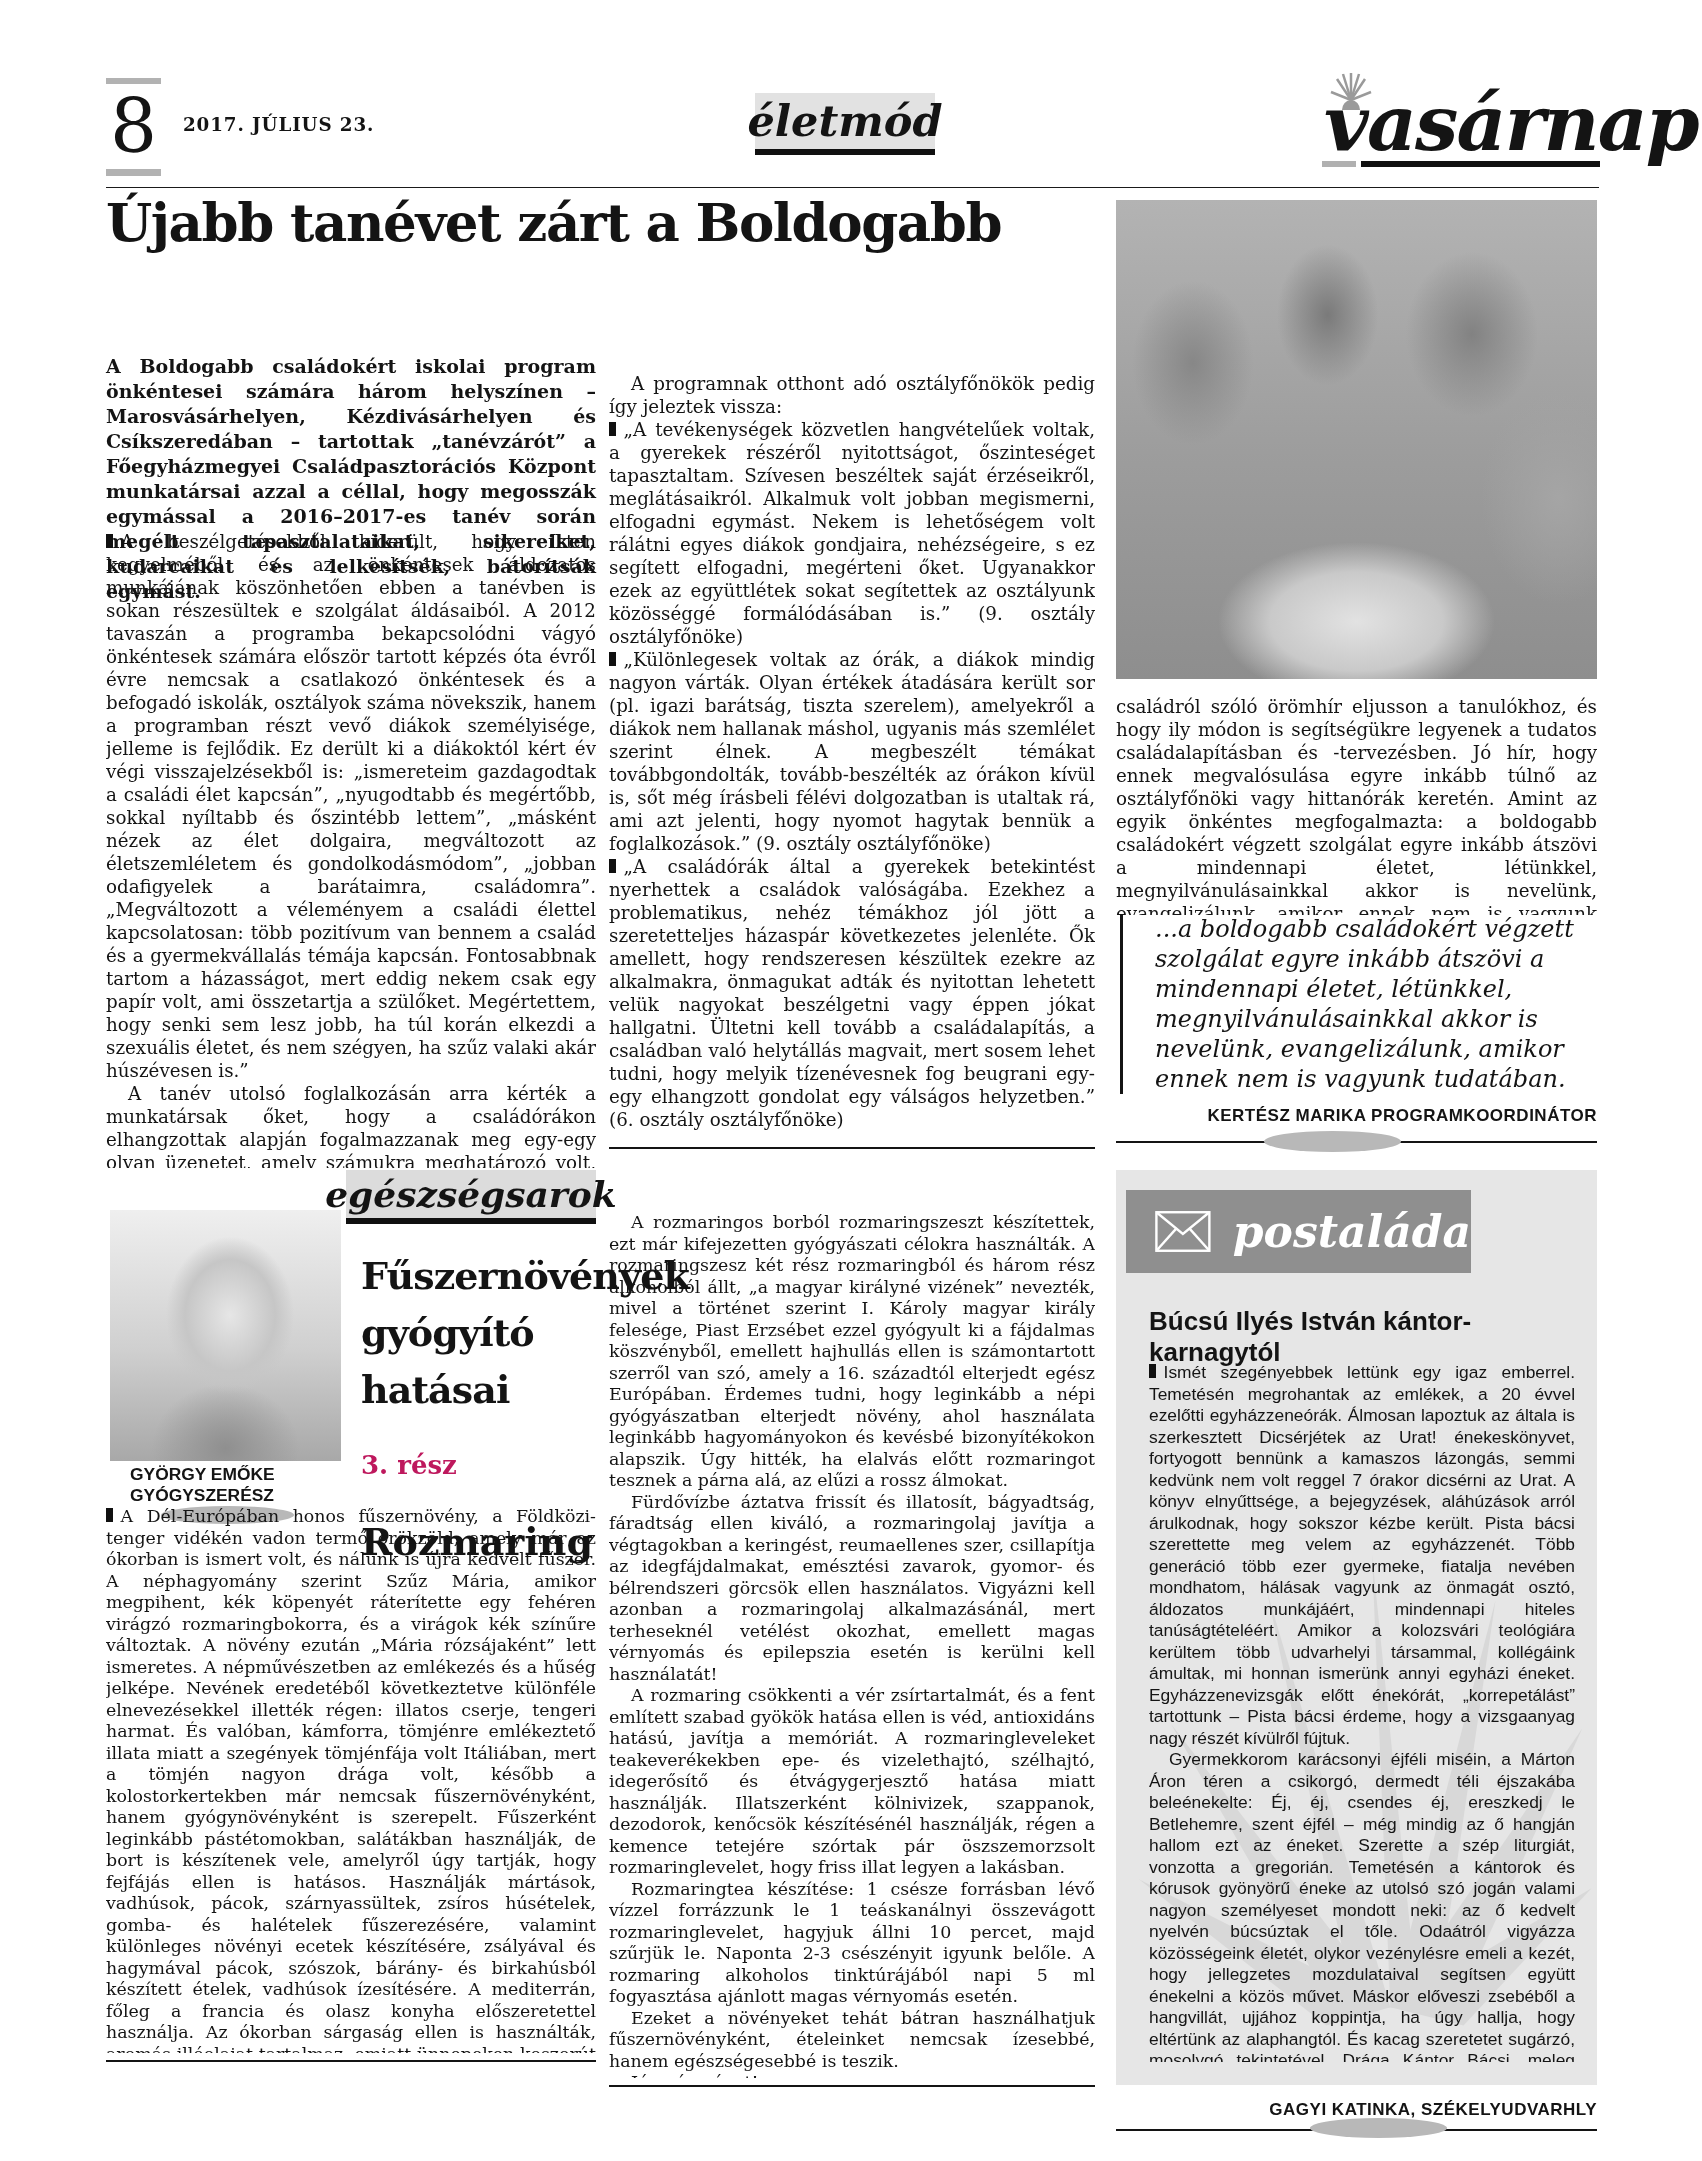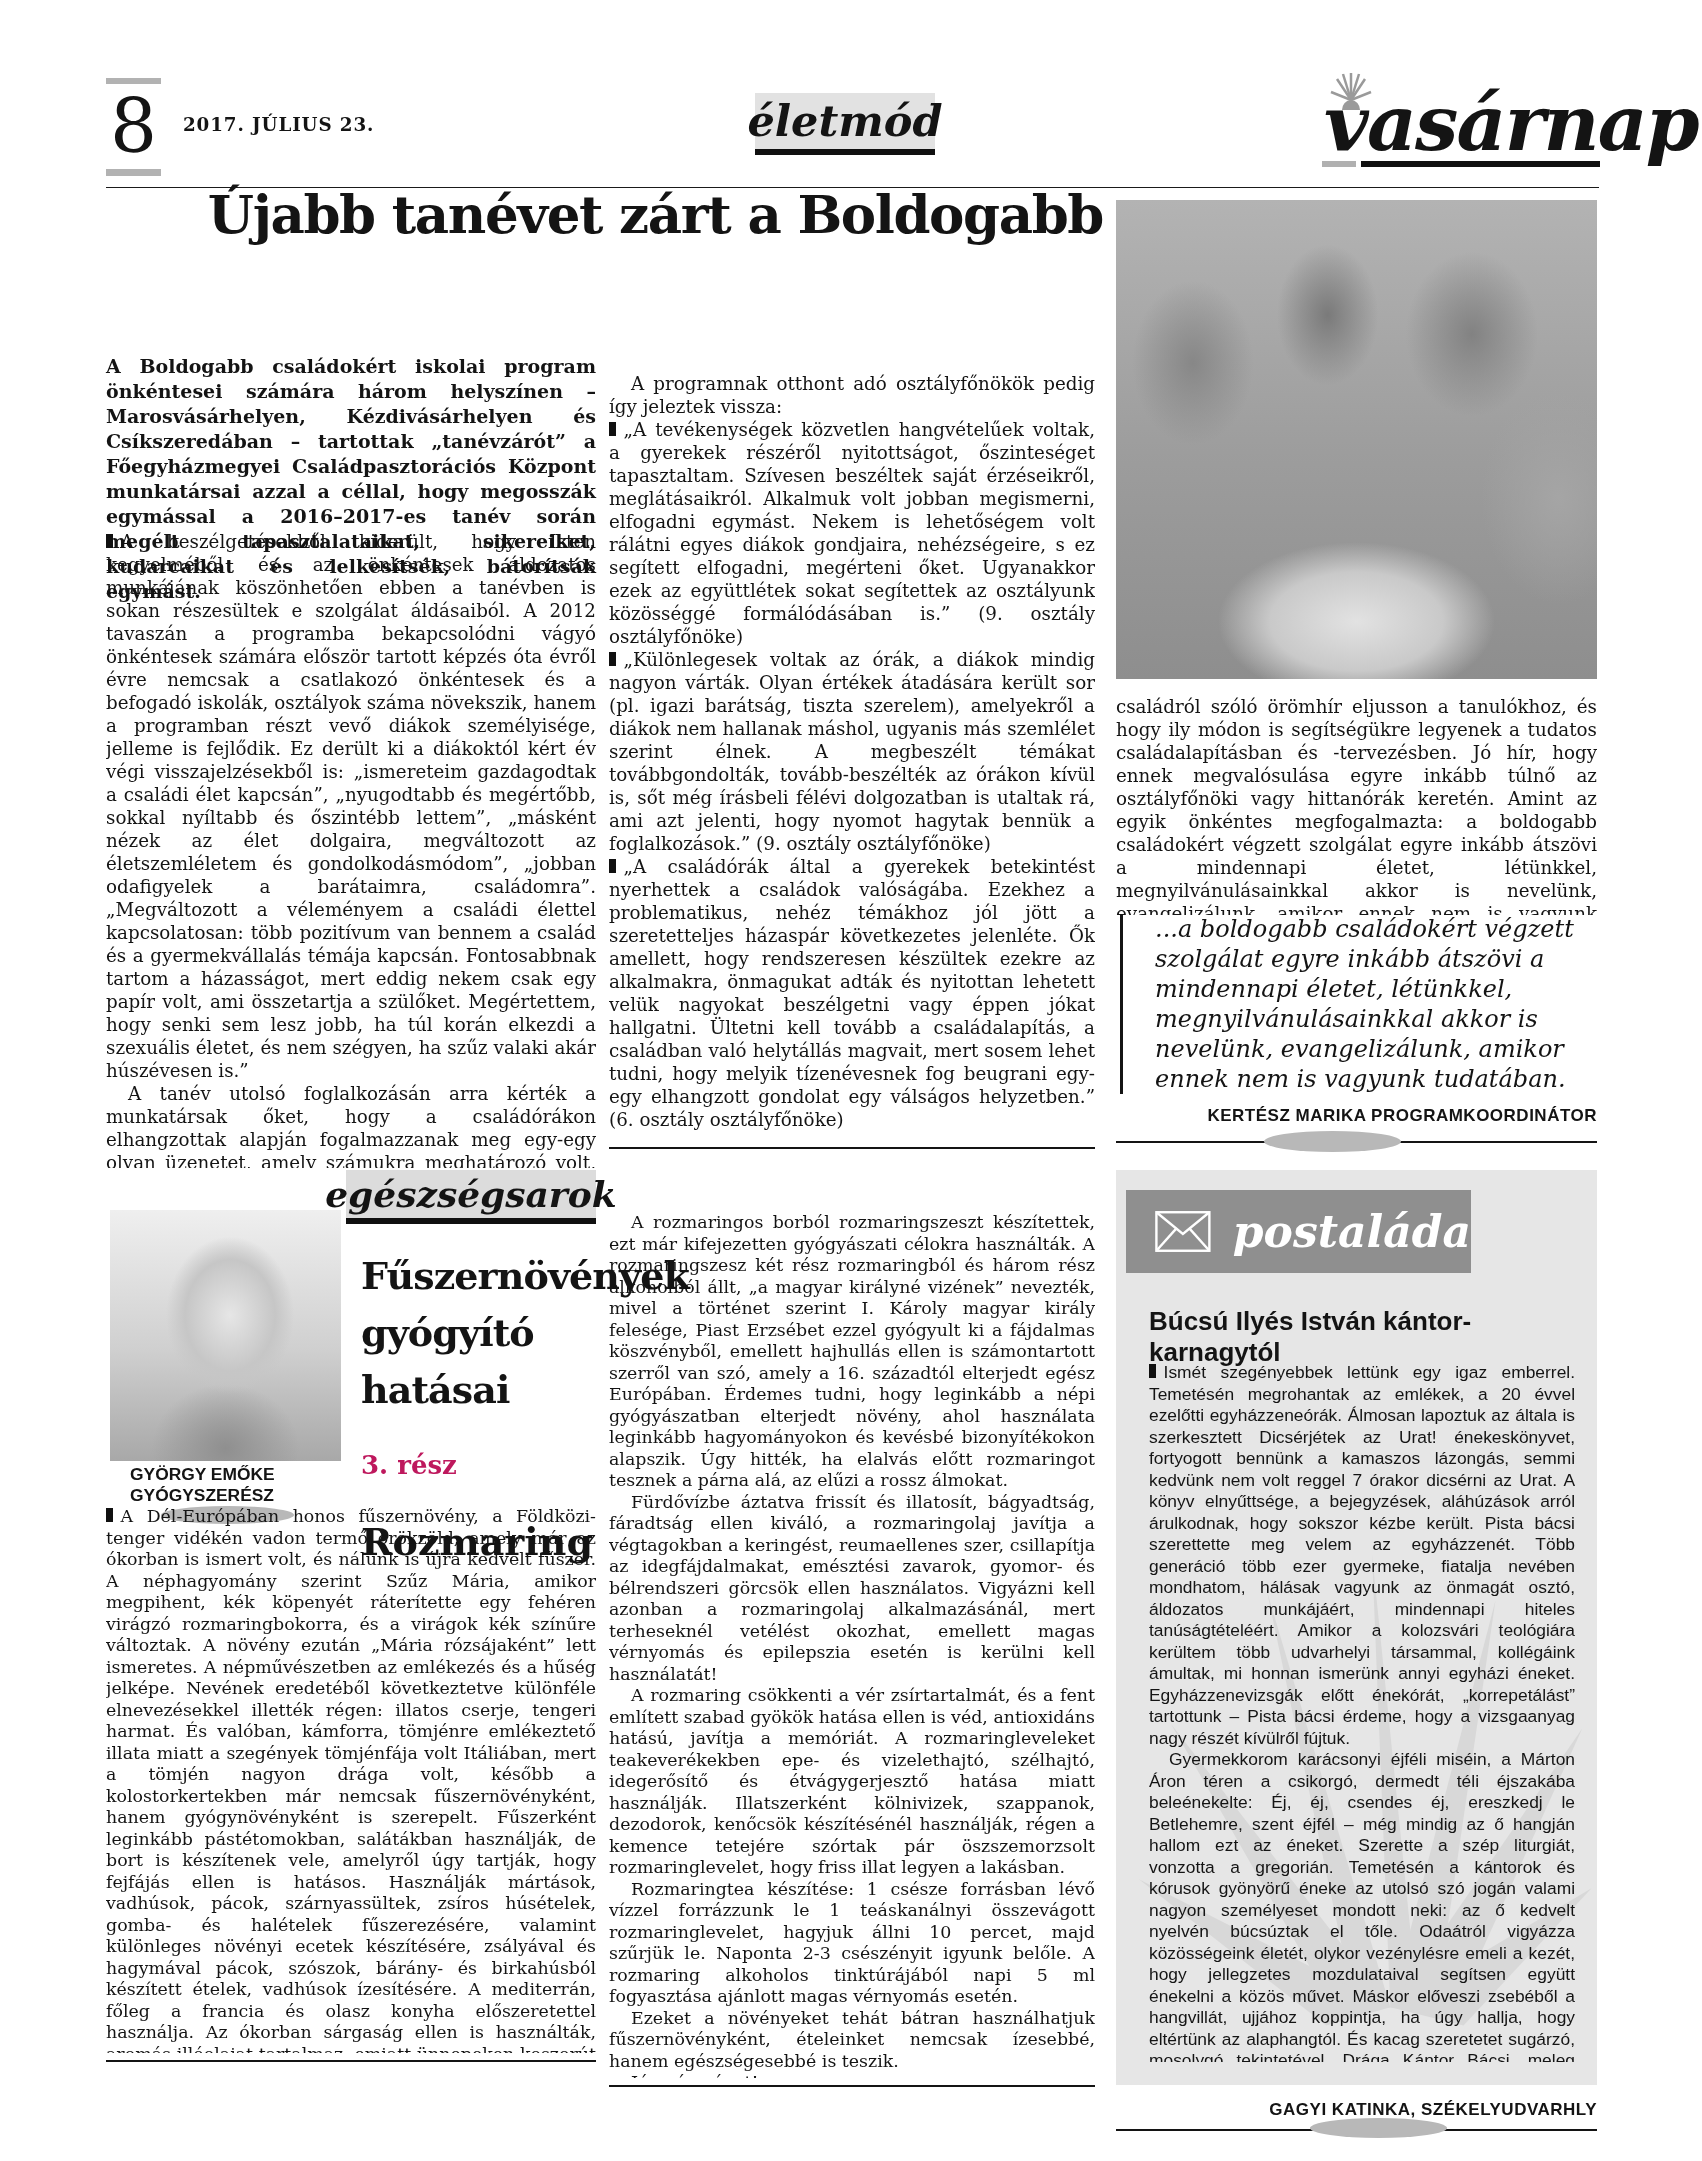--- a/index.html
+++ b/index.html
@@ -15,22 +15,22 @@
          border-bottom:6.4px solid #101010;display:flex;align-items:center;justify-content:center;
          font-style:italic;font-weight:700;font-size:43px;}
   .brand{position:absolute;left:1324px;top:85px;font-style:italic;font-weight:700;
          font-size:77px;line-height:1;letter-spacing:-1.8px;}
   .brand-underline-gray{position:absolute;left:1322px;top:161px;width:34px;height:6px;background:#b0b0b0;}
   .brand-underline-black{position:absolute;left:1361px;top:161px;width:239px;height:6px;background:#101010;}
   .brand-sun{position:absolute;left:1326px;top:64px;width:50px;height:50px;}
   .header-rule{position:absolute;left:106px;top:187px;width:1493px;height:1.4px;background:#1a1a1a;}
 
   
-  .headline{position:absolute;left:106px;top:184px;width:997px;font-weight:700;
-            font-size:53px;line-height:60px;letter-spacing:-1.4px;text-align:right;}
+  .headline{position:absolute;left:106px;top:192px;width:997px;font-weight:700;
+            font-size:53px;line-height:60px;letter-spacing:-1.4px;}
   .lede{position:absolute;left:106px;top:354px;width:490px;font-weight:700;
         font-size:19px;line-height:25px;text-align:justify;}
   .col{position:absolute;text-align:justify;font-size:18.3px;line-height:23px;overflow:hidden;}
   .col p{margin:0;}
   .col p.indent{text-indent:22px;}
   .col p.cont,.col p.flush{text-indent:0;}
   .pm{display:inline-block;width:7.3px;height:13.7px;background:#101010;margin-right:7.3px;}
   #main-col1{left:106px;top:530px;width:490px;height:638px;}
   #main-col2{left:609px;top:372px;width:486px;height:764px;}
   #main-col3{left:1116px;top:695px;width:481px;height:220px;}

